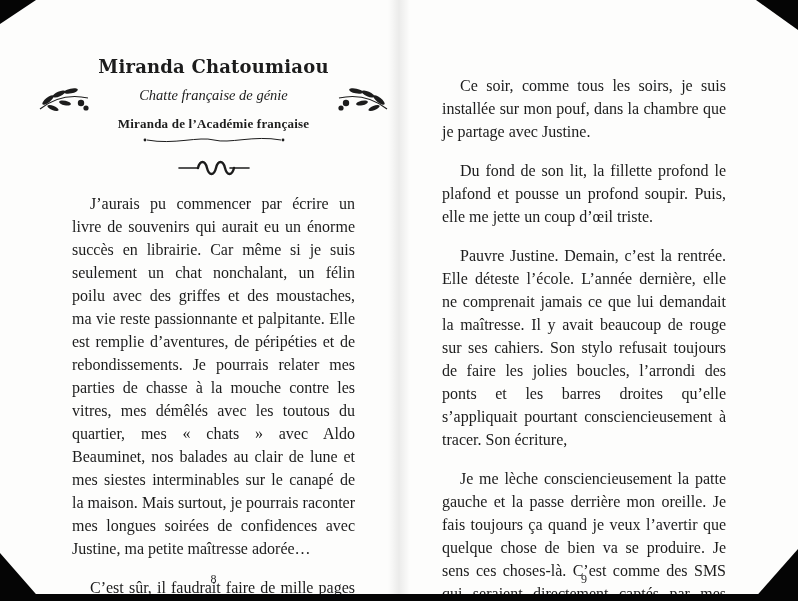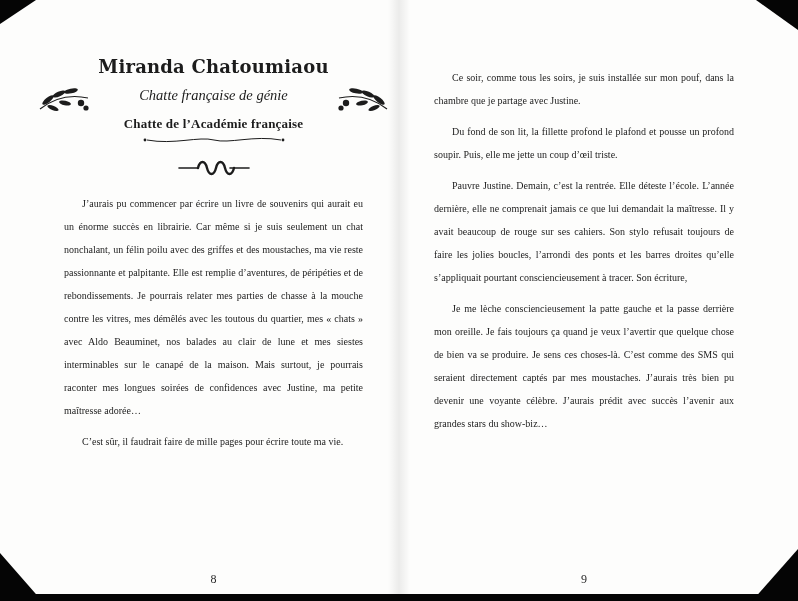--- a/index.html
+++ b/index.html
@@ -44,22 +44,22 @@
     font-style:italic; font-size:14.5px; margin:0 0 12px 0;
   }
   .book-affiliation {
     font-weight:700; font-size:13px; margin:0 0 2px 0; letter-spacing:0.2px;
   }
   .flourish { line-height:0; display:block; }
   .divider { margin:14px auto 0 auto; line-height:0; }
 
   
   .body-text p {
-    margin:8px;
-    font-size:10px;
+    margin:16px;
+    font-size:16px;
     line-height:23px;
     text-align:justify;
     text-indent:18px;
     hyphens:auto;
     -webkit-hyphens:auto;
   }
 
   .page-number {
     position:absolute; bottom:14px; left:0; right:0;
     text-align:center; font-size:12px; color:#2a2a2a;
@@ -93,21 +93,21 @@
             <ellipse cx="15" cy="23" rx="6" ry="2.2" fill="#1c1c1c" transform="rotate(22 15 23)"></ellipse>
             <ellipse cx="27" cy="18" rx="6" ry="2.2" fill="#1c1c1c" transform="rotate(12 27 18)"></ellipse>
             <circle cx="43" cy="18" r="3.2" fill="#1c1c1c"></circle>
             <circle cx="48" cy="23" r="2.6" fill="#1c1c1c"></circle>
           </svg>
         </span>
 
         <div class="title-col">
           <h1 class="book-title">Miranda Chatoumiaou</h1>
           <div class="book-subtitle">Chatte française de génie</div>
-          <div class="book-affiliation">Chatte de l’Académie française</div>
+          <div class="book-affiliation">Miranda de l’Académie française</div>
           <span class="flourish">
             <svg width="150" height="12" viewBox="0 0 150 12">
               <path d="M8 6 C 35 11, 60 2, 75 6 C 90 10, 115 1, 142 6" fill="none" stroke="#1c1c1c" stroke-width="1"></path>
               <circle cx="6" cy="6" r="1.4" fill="#1c1c1c"></circle>
               <circle cx="144" cy="6" r="1.4" fill="#1c1c1c"></circle>
             </svg>
           </span>
         </div>
 
         <span class="branch mirrored">

